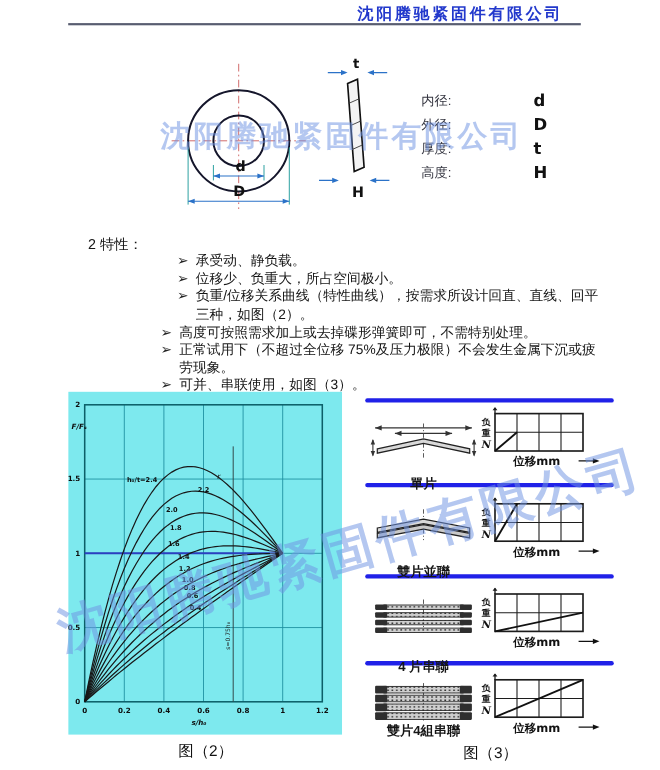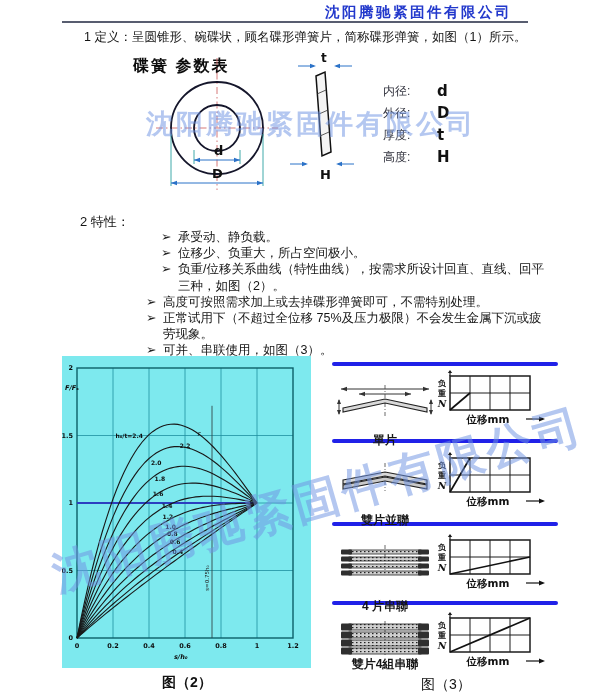--- a/index.html
+++ b/index.html
@@ -5,26 +5,26 @@
   html,body{margin:0;padding:0;background:#888;}
   .page{position:relative;width:600px;height:700px;background:#ffffff;overflow:hidden;
         font-family:"Liberation Sans","DejaVu Sans",sans-serif;color:#151515;}
   .company{position:absolute;top:3px;right:88px;font-size:14.5px;font-weight:bold;
            letter-spacing:2.5px;color:#2238cc;}
   .header-rule{position:absolute;top:21px;left:62px;width:466px;height:2px;background:#585d70;}
   .intro{position:absolute;top:29px;left:84px;width:470px;font-size:12.5px;line-height:16px;}
   .fig1-title{position:absolute;top:56px;left:133px;font-size:16px;font-weight:bold;letter-spacing:2px;color:#0c0c0c;}
   .fig1-graphic{position:absolute;top:52px;left:140px;width:240px;height:148px;}
   .fig1-params{position:absolute;top:80px;left:383px;}
-  .param-row{display:flex;align-items:center;height:22px;}
+  .param-row{display:flex;align-items:center;height:22px;gap:48px;}
   .param-label{font-size:12px;color:#33343f;width:46px;}
   .param-symbol{font-size:15px;font-weight:bold;color:#111;font-family:"DejaVu Sans",sans-serif;margin-left:8px;}
   .fig-caption{position:absolute;font-size:13.5px;color:#111;text-align:center;}
   .cap1{top:196px;left:230px;width:140px;}
-  .cap2{top:674px;left:62px;width:250px;font-size:14px;font-weight:bold;}
+  .cap2{top:674px;left:62px;width:250px;font-size:14px;}
   .cap3{top:676px;left:396px;width:100px;font-size:14px;}
   .sec2-heading{position:absolute;top:213px;left:80px;font-size:13px;}
   .bullets{position:absolute;top:229px;left:146px;width:402px;}
   .bullet-row{display:flex;font-size:12.5px;line-height:16.2px;}
   .bullet-row.b-indent{margin-left:15px;}
   .bmark{width:17px;flex:0 0 17px;color:#222;}
   .btext{flex:1;}
   .chart2{position:absolute;top:356px;left:62px;width:249px;height:312px;}
   .fig3-divider{position:absolute;left:332px;width:226px;height:4px;background:#2021e8;border-radius:2px;}
   .f3-disc{position:absolute;left:335px;width:100px;}
@@ -33,23 +33,21 @@
   .wm{position:absolute;color:rgba(112,148,226,0.52);font-weight:bold;white-space:nowrap;pointer-events:none;z-index:6;}
   .wm-1{top:106px;left:146px;font-size:27px;letter-spacing:3px;}
   .wm-2{top:545px;left:54px;font-size:46px;letter-spacing:4px;transform:rotate(-16deg);transform-origin:0 50%;}
 </style>
 </head>
 <body>
 
 <div class="page">
   <div class="company">沈阳腾驰紧固件有限公司</div>
   <div class="header-rule"></div>
-  <div class="intro">1 定义：呈圆锥形、碗碟状，顾名碟形弹簧片，简称碟形弹簧，如图（1）所示。</div>
-
-  <div class="fig1-title">碟簧 参数表</div>
+
   <div class="fig1-graphic" id="fig1g"><svg width="240" height="148" viewBox="0 0 240 148" font-family="'DejaVu Sans',sans-serif">
         <line x1="77" y1="6" x2="77" y2="138" stroke="#d06a6a" stroke-width="0.9" stroke-dasharray="7 3 1.5 3"></line>
         <line x1="16" y1="76" x2="138" y2="76" stroke="#d06a6a" stroke-width="0.9" stroke-dasharray="7 3 1.5 3"></line>
         <circle cx="77" cy="76" r="46" fill="none" stroke="#15162b" stroke-width="1.8"></circle>
         <circle cx="77" cy="76" r="23" fill="none" stroke="#15162b" stroke-width="1.8"></circle>
         <line x1="31" y1="82" x2="31" y2="134" stroke="#2aa0a0" stroke-width="0.9"></line>
         <line x1="54" y1="98" x2="54" y2="112" stroke="#2aa0a0" stroke-width="0.9"></line>
         <line x1="100" y1="98" x2="100" y2="112" stroke="#2aa0a0" stroke-width="0.9"></line>
         <line x1="123" y1="82" x2="123" y2="134" stroke="#2aa0a0" stroke-width="0.9"></line>
         <line x1="54" y1="108" x2="100" y2="108" stroke="#2b72c8" stroke-width="1"></line>

